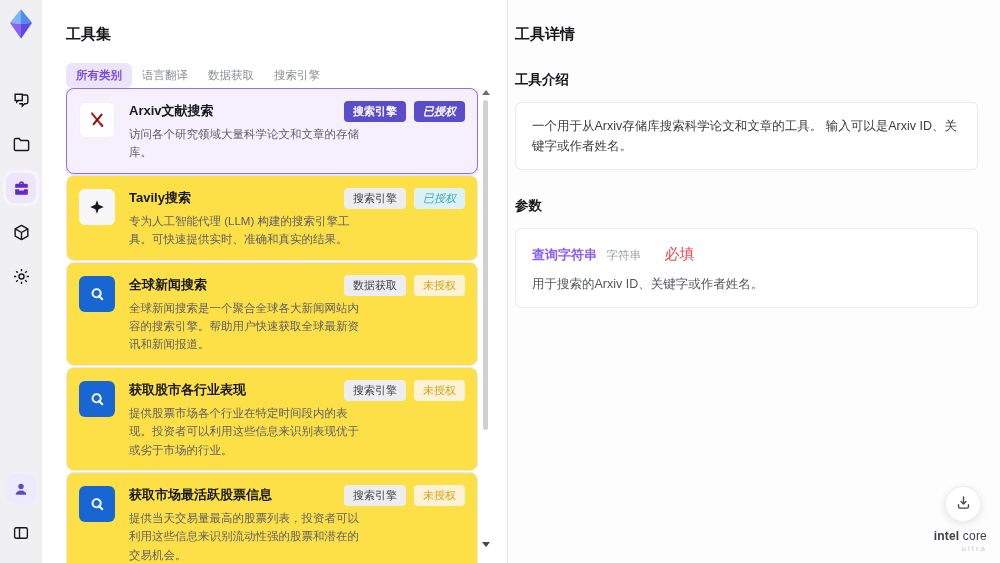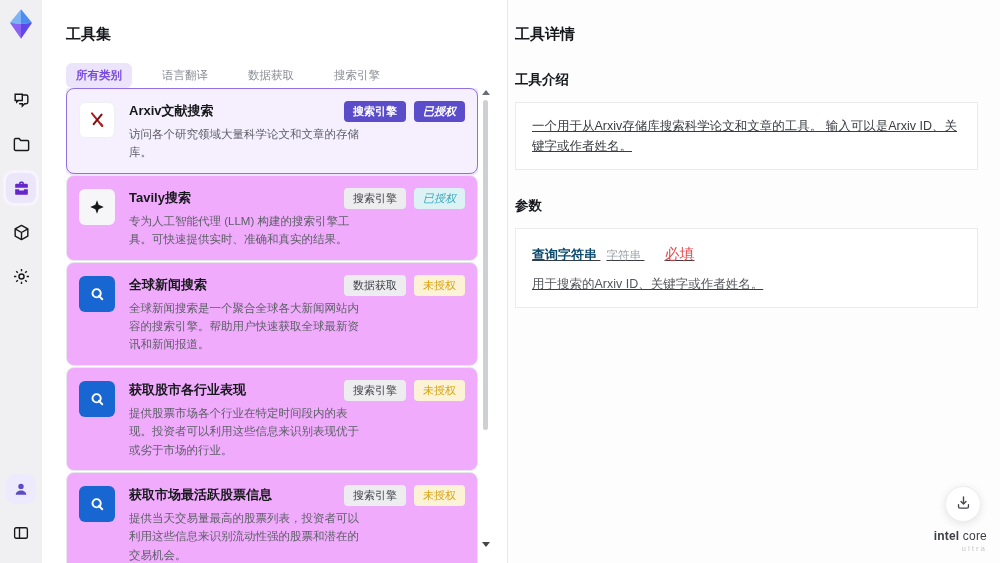--- a/index.html
+++ b/index.html
@@ -11,26 +11,26 @@
   .logo { width:30px; height:32px; margin-bottom:38px; }
   .rail-btn { width:30px; height:30px; border:none; background:transparent; border-radius:8px; display:flex; align-items:center; justify-content:center; margin:7px 0; cursor:pointer; }
   .rail-btn.active { background:#ece6fb; box-shadow:0 0 0 3px #f7f4fe; }
   .rail-btn svg { display:block; }
   .rail-spacer { flex:1; }
   .rail-btn.user { background:#eceafc; border-radius:9px; }
 
   
   .main { position:absolute; left:42px; top:0; bottom:0; width:465px; background:#fff; }
   .main h1 { font-size:15px; font-weight:bold; margin:25px 0 12px 24px; }
-  .tabs { display:flex; align-items:center; gap:20px; margin:19px 0 9px 24px; }
+  .tabs { display:flex; align-items:center; gap:0; margin:19px 0 9px 24px; }
   .tab { font-size:11.5px; color:#8b8e96; padding:5px 10px; border-radius:6px; cursor:pointer; white-space:nowrap; }
   .tab.active { background:#ece4fa; color:#7a4be0; font-weight:bold; }
 
   .tool-list { position:absolute; left:24px; right:29px; top:88px; bottom:0; display:flex; flex-direction:column; gap:1px; overflow:hidden; }
-  .card { position:relative; background:#f0abfc; border:1px solid #e8e8ec; border-radius:8px; padding:11px 12px 11px 12px; display:flex; gap:14px; cursor:pointer; flex:none; }
+  .card { position:relative; background:#fde047; border:1px solid #e8e8ec; border-radius:8px; padding:11px 12px 11px 12px; display:flex; gap:14px; cursor:pointer; flex:none; }
   .card.selected { background:#f6effe; border:1.5px solid #9071e2; box-shadow:0 0 0 2px #efe6fd; }
   .tile { width:36px; height:36px; border-radius:6px; flex:none; display:flex; align-items:center; justify-content:center; margin-top:2px; }
   .tile.white { background:#fff; border:1px solid #f0f0f0; }
   .tile.gray  { background:#f6f6f8; }
   .tile.blue  { background:#1766d1; color:#fff; font-weight:bold; font-size:17px; }
   .tool-name { font-size:13px; font-weight:bold; margin:2px 0 5px; }
   .tool-desc { font-size:11.5px; line-height:1.6; color:#5c5f66; max-width:238px; }
   .badges { position:absolute; right:12px; top:12px; display:flex; gap:8px; }
   .badge { font-size:11px; padding:3px 9px; border-radius:4px; white-space:nowrap; }
   .badge.cat   { background:#ededf0; color:#3c3e45; }
@@ -42,23 +42,23 @@
   .vscroll { position:absolute; right:18px; top:90px; bottom:2px; width:8px; }
   .vscroll .arrow-up, .vscroll .arrow-down { position:absolute; left:1px; width:0; height:0; border-left:4px solid transparent; border-right:4px solid transparent; }
   .vscroll .arrow-up { top:0; border-bottom:5px solid #6a6d74; }
   .vscroll .arrow-down { bottom:14px; border-top:5px solid #44464c; }
   .vscroll .thumb { position:absolute; top:10px; left:2px; width:5px; height:330px; background:#cfd0d4; border-radius:3px; }
 
   
   .detail { position:absolute; left:507px; right:0; top:0; bottom:0; background:#fdfdfe; border-left:1px solid #e8e8ea; padding:25px 22px 0 7px; }
   .detail h1 { font-size:15px; font-weight:bold; }
   .detail h2 { font-size:13.5px; font-weight:bold; margin:27px 0 13px; }
-  .box { background:#fff; border:1px solid #ebebee; border-radius:0; padding:13px 16px; font-size:12.5px; color:#3a3c42; line-height:1.6;text-decoration:underline; }
+  .box { background:#fff; border:1px solid #ebebee; border-radius:6px; padding:13px 16px; font-size:12.5px; color:#3a3c42; line-height:1.6; }
   .param-head { margin-bottom:8px; }
-  .param-name { font-size:13px; font-weight:bold; color:#0c4a6e; }
+  .param-name { font-size:13px; font-weight:bold; color:#8b5cf6; }
   .param-type { font-size:11.5px; color:#9ba0a8; margin-left:6px; }
   .param-req  { font-size:15px; color:#e5484d; margin-left:20px; }
   .param-desc { font-size:12.5px; color:#54565c; }
 
   
   .fab { position:absolute; right:19px; bottom:41px; width:36px; height:36px; border-radius:50%; border:1px solid #ededef; background:#fff; box-shadow:0 2px 8px rgba(0,0,0,.10); display:flex; align-items:center; justify-content:center; cursor:pointer; z-index:8; }
   .intel { position:absolute; right:13px; bottom:10px; text-align:right; z-index:8; line-height:1; }
   .intel .line1 { font-size:12px; color:#3c3e44; letter-spacing:.2px; }
   .intel .line1 b { font-weight:bold;margin-top:39px; }
   .intel .line2 { font-size:8px; color:#c9cacd; letter-spacing:2px; margin-top:3px; }

